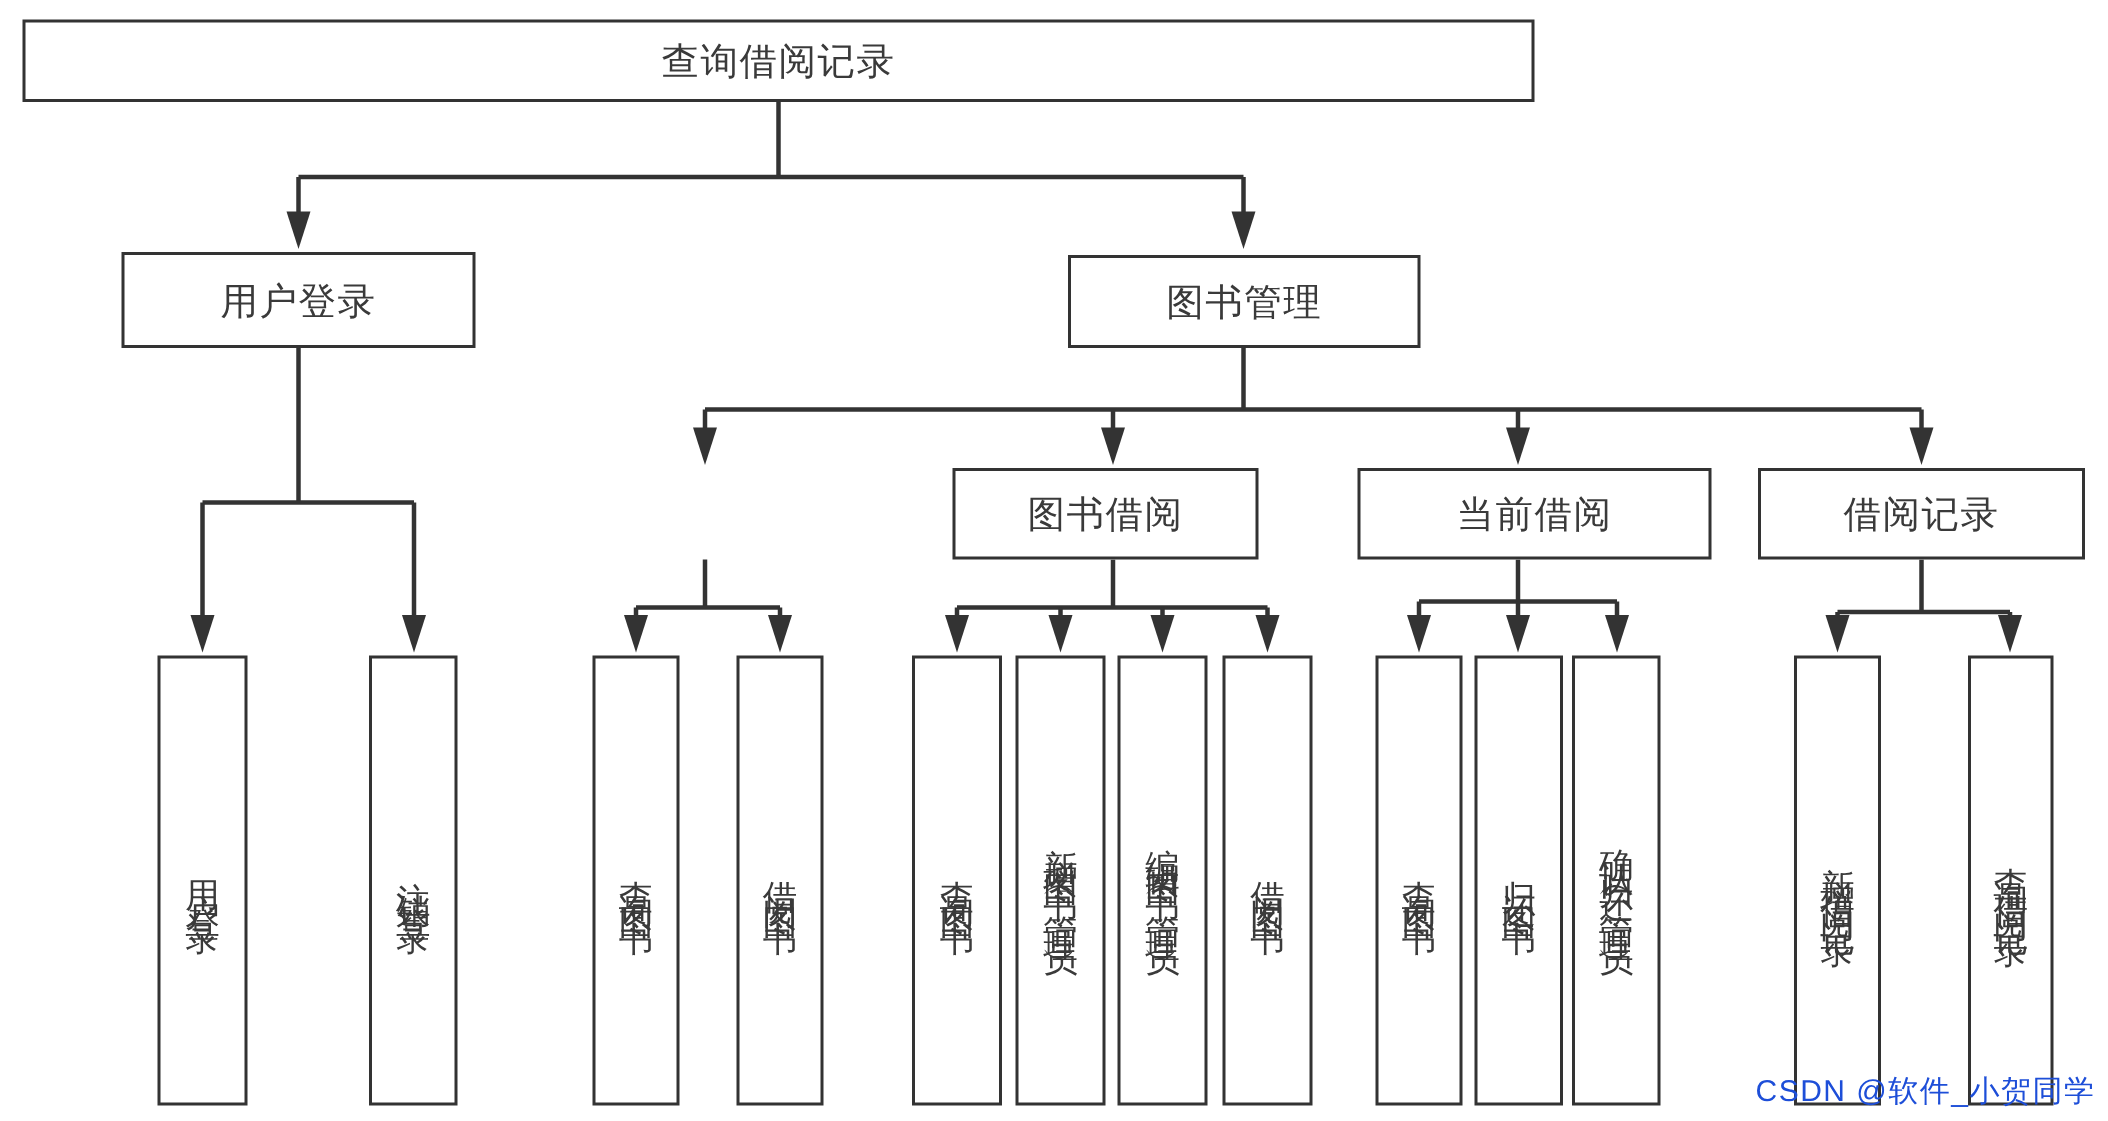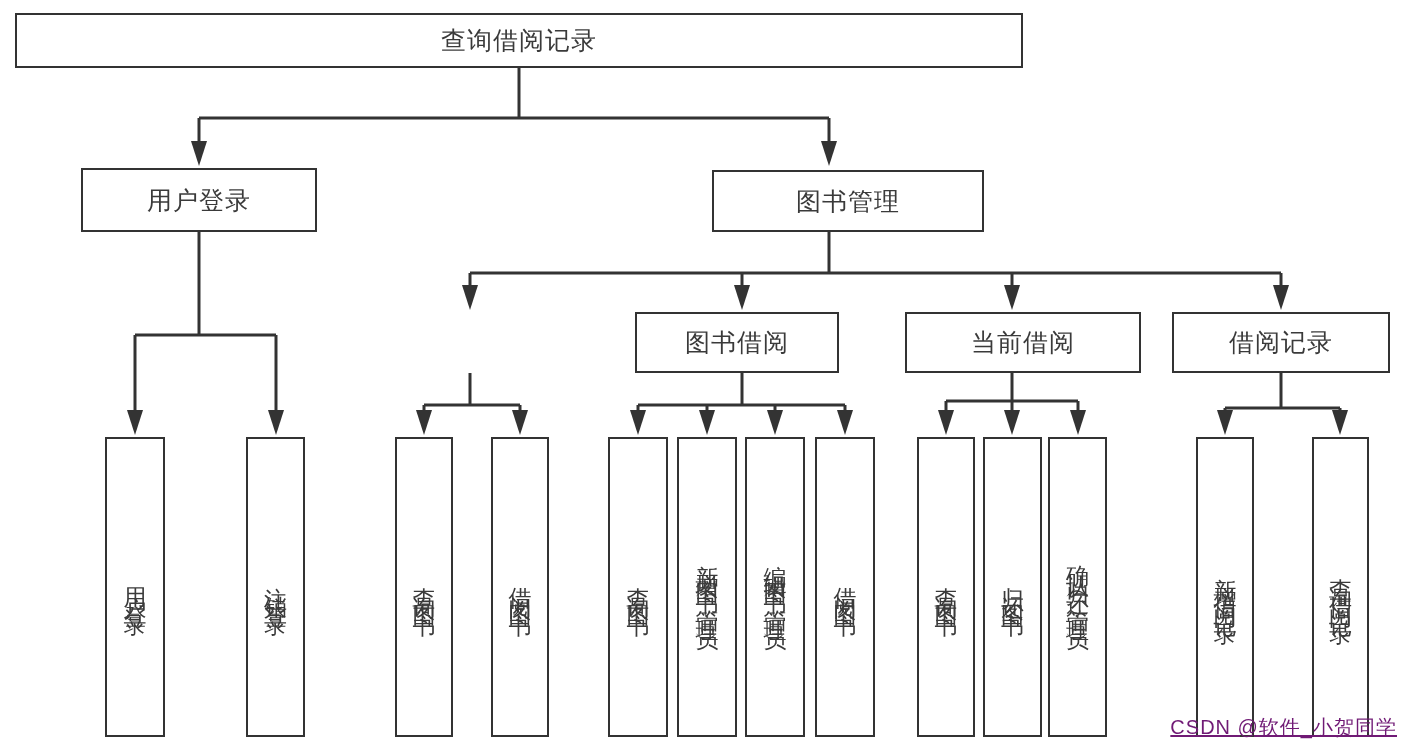--- a/index.html
+++ b/index.html
@@ -14,42 +14,42 @@
     color:#3a3a3a;
   }
   .hlabel{font-size:25px;letter-spacing:1px;white-space:nowrap;}
   .vt{
     writing-mode:vertical-rl;text-orientation:mixed;
     font-size:23px;letter-spacing:9px;line-height:1;color:#3a3a3a;white-space:nowrap;
   }
   
   .p-root{left:15px;top:13px;width:1008px;height:55px;}
   .p-l2a{left:81px;top:168px;width:236px;height:64px;}
-  .p-l2b{left:712px;top:170px;width:272px;height:62px;}
+  .p-l2b{left:712px;top:170px;width:235px;height:62px;}
   .p-l3a{left:363px;top:312px;width:212px;height:61px;}
   .p-l3b{left:635px;top:312px;width:204px;height:61px;}
   .p-l3c{left:905px;top:312px;width:236px;height:61px;}
   .p-l3d{left:1172px;top:312px;width:218px;height:61px;}
   .leaf{top:437px;height:300px;}
   .p-lf1{left:105px;width:60px;}
   .p-lf2{left:246px;width:59px;}
   .p-lf3{left:395px;width:58px;}
   .p-lf4{left:491px;width:58px;}
   .p-lf5{left:608px;width:60px;}
   .p-lf6{left:677px;width:60px;}
   .p-lf7{left:745px;width:60px;}
   .p-lf8{left:815px;width:60px;}
   .p-lf9{left:917px;width:58px;}
   .p-lf10{left:983px;width:59px;}
   .p-lf11{left:1048px;width:59px;}
   .p-lf12{left:1196px;width:58px;}
   .p-lf13{left:1312px;width:57px;}
   .watermark{
-    position:absolute;right:8px;bottom:6px;font-size:20px;color:#701a75;
-    letter-spacing:1px;white-space:nowrap;text-decoration:underline;
+    position:absolute;right:8px;bottom:6px;font-size:20px;color:#1d4ed8;
+    letter-spacing:1px;white-space:nowrap;
   }
 </style>
 </head>
 <body>
 
 <div class="stage">
 
   <svg class="wires" viewBox="0 0 1405 747" xmlns="http://www.w3.org/2000/svg">
     <g stroke="#333333" stroke-width="3" fill="none">
 

